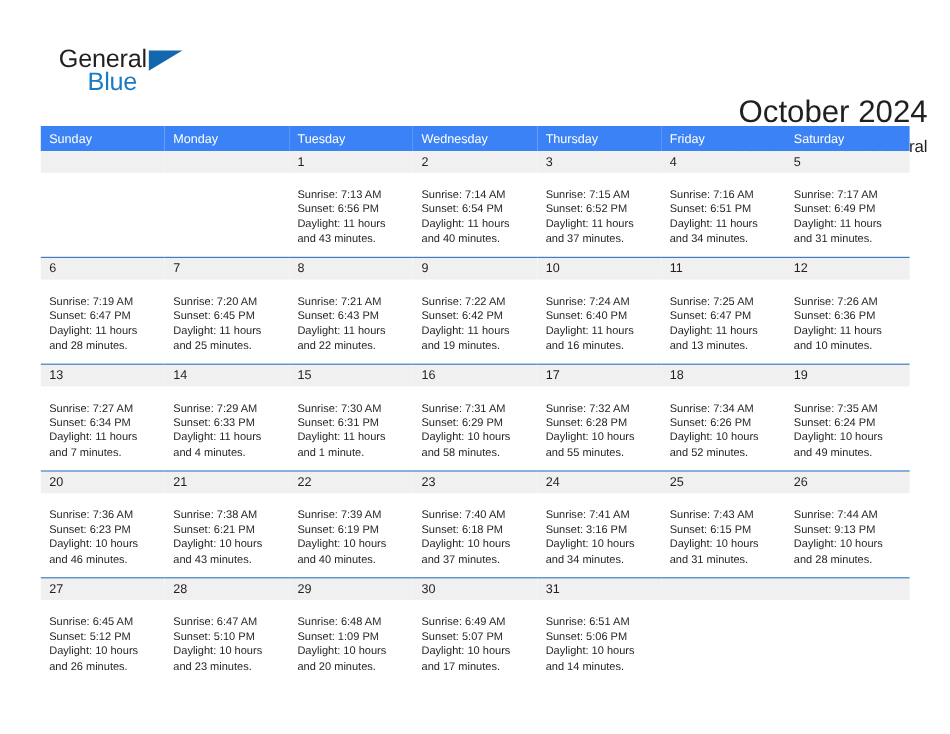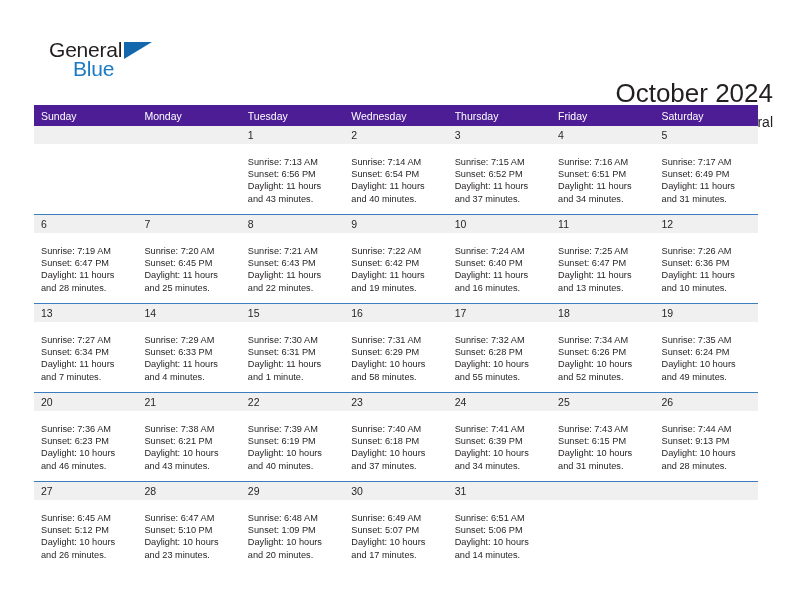--- a/index.html
+++ b/index.html
@@ -88,21 +88,21 @@
   
   .calendar {
     position: absolute;
     left: 34px;
     top: 105px;
     width: 724px;
     border-collapse: collapse;
     table-layout: fixed;
   }
   .calendar th {
-    background: #4c1d95;
+    background: #3b82f6;
     color: #ffffff;
     font-size: 10.5px;
     font-weight: normal;
     text-align: left;
     padding: 4px 0 4px 7px;
     height: 13px;
     vertical-align: middle;
   }
   .calendar td {
     width: 103.4px;
@@ -393,21 +393,21 @@
             <div>Sunrise: 7:40 AM</div>
             <div>Sunset: 6:18 PM</div>
             <div>Daylight: 10 hours</div>
             <div>and 37 minutes.</div>
           </div>
         </td>
         <td>
           <span class="daynum">24</span>
           <div class="info">
             <div>Sunrise: 7:41 AM</div>
-            <div>Sunset: 6:39 PM</div>
+            <div>Sunset: 3:16 PM</div>
             <div>Daylight: 10 hours</div>
             <div>and 34 minutes.</div>
           </div>
         </td>
         <td>
           <span class="daynum">25</span>
           <div class="info">
             <div>Sunrise: 7:43 AM</div>
             <div>Sunset: 6:15 PM</div>
             <div>Daylight: 10 hours</div>

